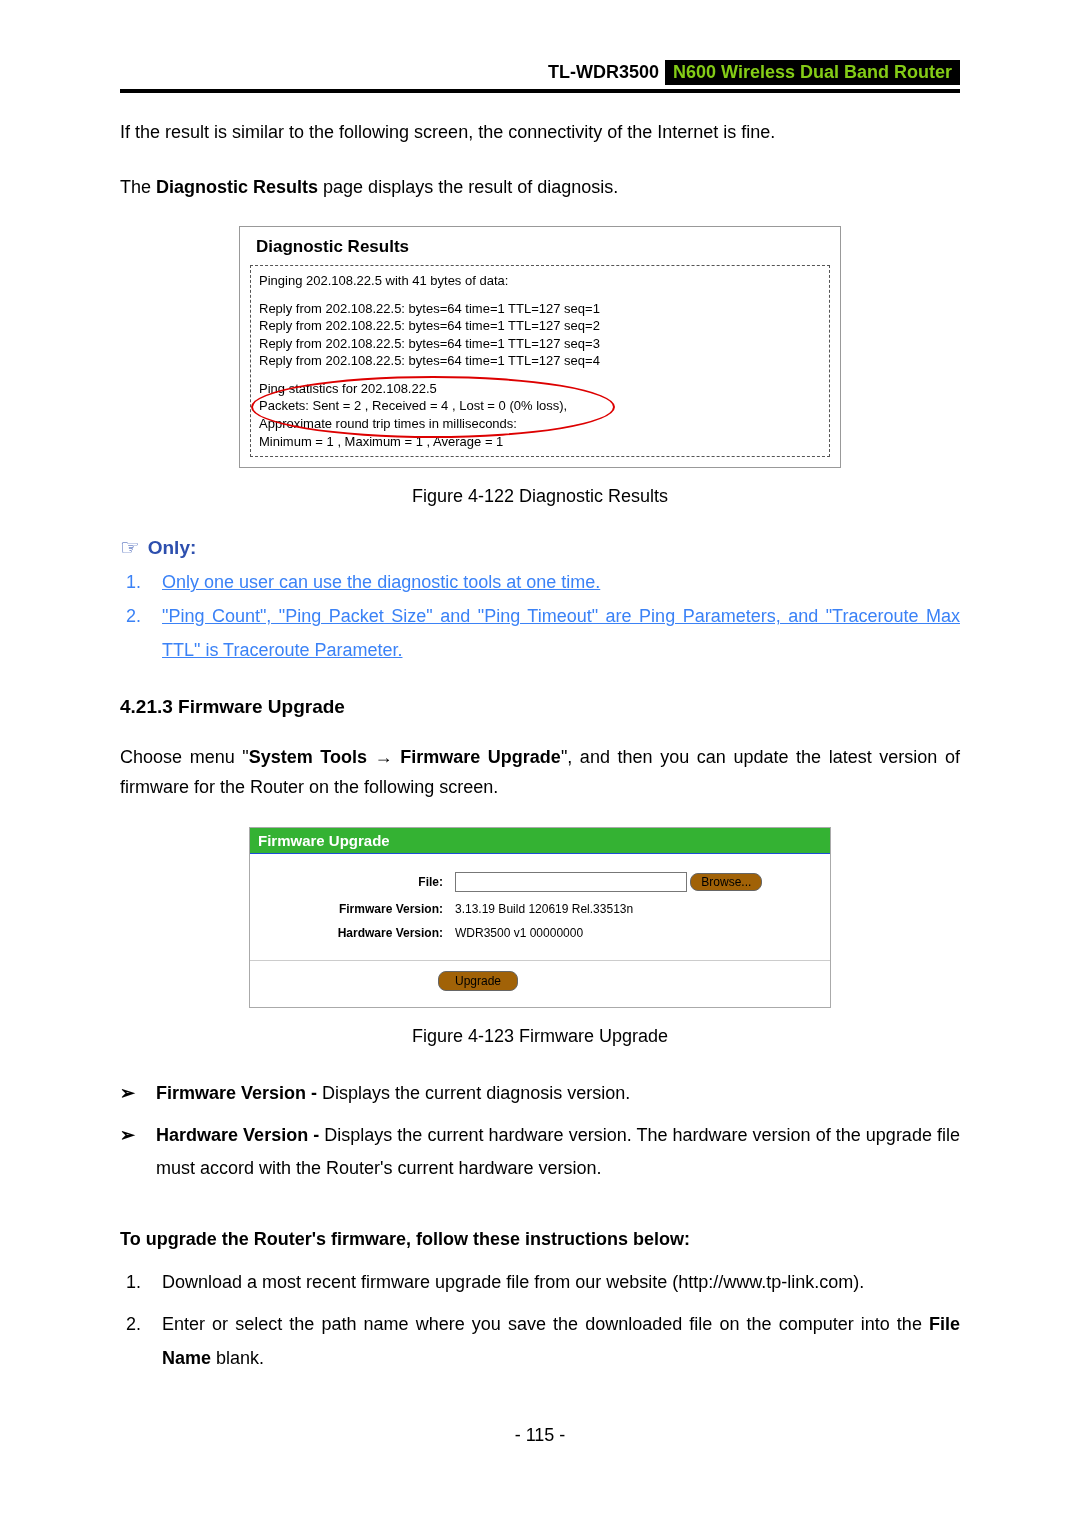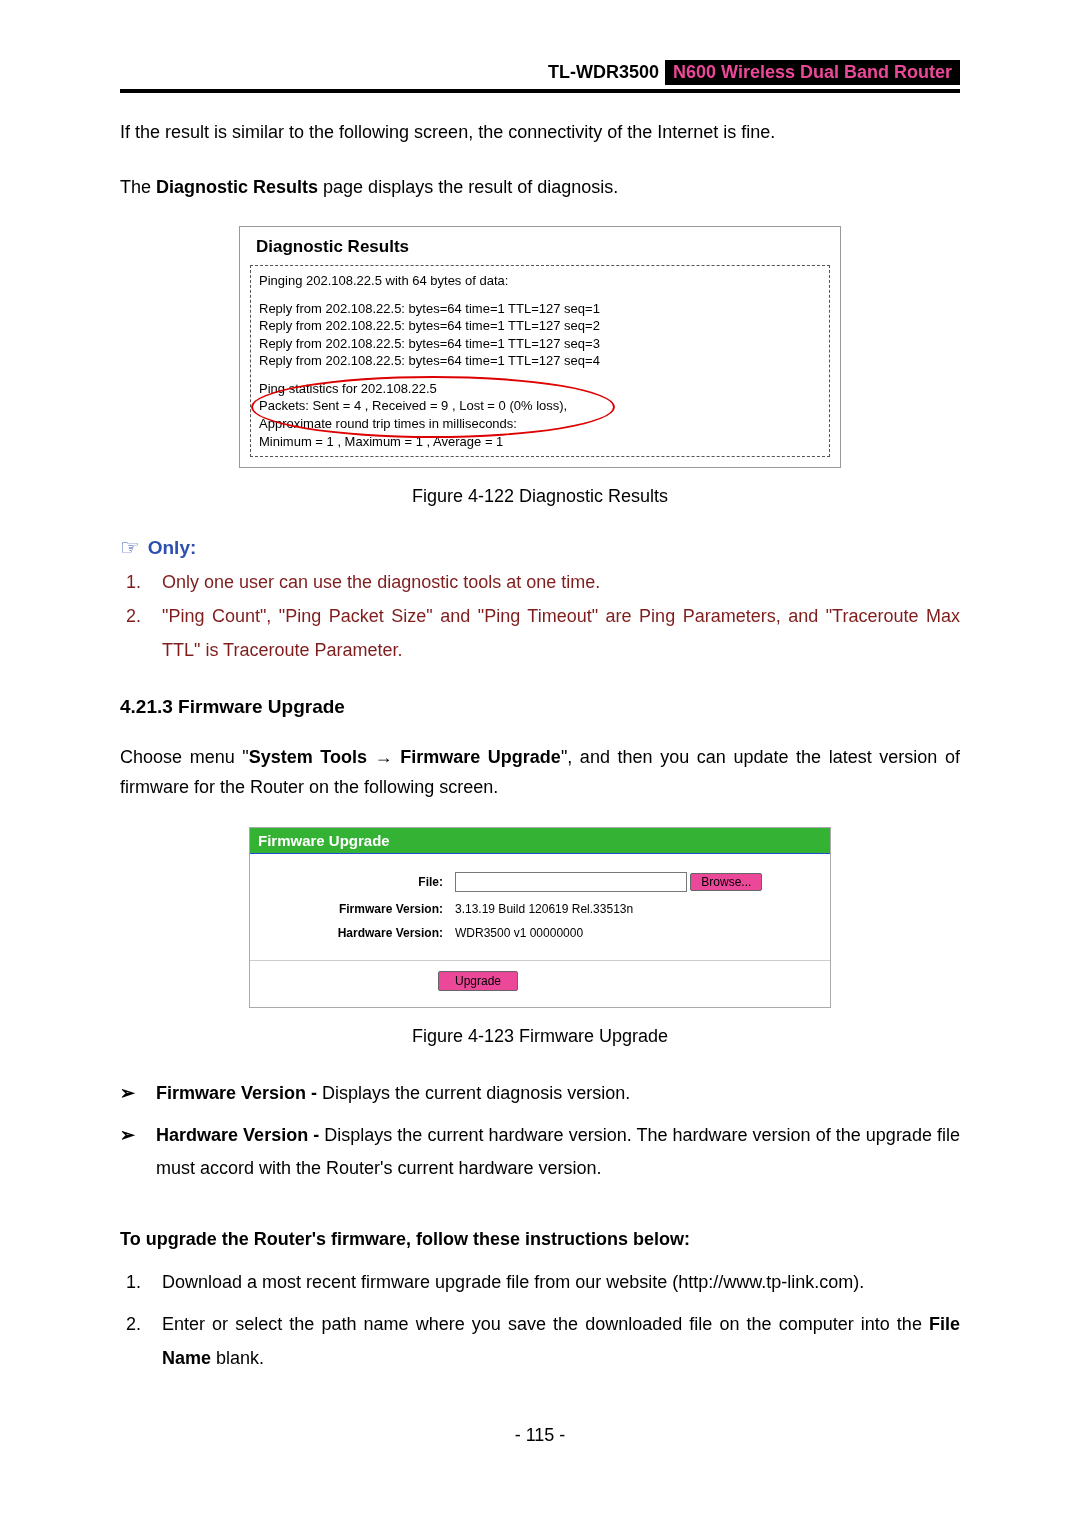--- a/index.html
+++ b/index.html
@@ -21,21 +21,21 @@
     justify-content: flex-end;
     align-items: flex-end;
     font-weight: bold;
     font-size: 18px;
   }
   .header-left {
     padding: 2px 6px;
   }
   .header-right {
     background: #000;
-    color: #ec4899;
+    color: #84cc16;
     padding: 2px 8px;
   }
   .body-text {
     font-size: 18px;
     line-height: 1.7;
     margin: 24px 0;
   }
   .bold { font-weight: bold; }
   .figure-caption {
     text-align: center;
@@ -85,26 +85,27 @@
   }
   .hand-icon {
     font-size: 22px;
     line-height: 1;
   }
   .note-label {
     font-size: 19px;
     font-weight: bold;
   }
   ol.notes-list {
-    color: #7f1d1d;
+    color: #3b82f6;
     font-size: 18px;
     line-height: 1.9;
     margin: 0 0 20px 0;
     padding-left: 26px;
     text-align: justify;
+    text-decoration: underline;
   }
   ol.notes-list li { padding-left: 16px; }
   .section-heading {
     font-weight: bold;
     font-size: 19px;
     margin: 28px 0 18px 0;
   }
   .fw-box {
     width: 580px;
     margin: 0 auto;
@@ -138,26 +139,26 @@
     border: 1px solid #777;
     height: 18px;
     width: 230px;
     display: inline-block;
     vertical-align: middle;
     background: #fff;
   }
   .btn {
     display: inline-block;
     border: 1px solid #666;
-    background: #ec4899;
+    background: #a16207;
     padding: 1px 10px;
     font-size: 12px;
     cursor: pointer;
     vertical-align: middle;
-    border-radius: 2px;
+    border-radius: 8px;
   }
   .fw-footer {
     border-top: 1px solid #ccc;
     padding: 10px 0 16px 188px;
   }
   .bullet-list {
     list-style: none;
     padding: 0;
     margin: 20px 0 16px 0;
   }
@@ -198,31 +199,31 @@
   </div>
 
   <p class="body-text">If the result is similar to the following screen, the connectivity of the Internet is fine.</p>
   <p class="body-text">
     <span>The </span><span class="bold">Diagnostic Results</span><span> page displays the result of diagnosis.</span>
   </p>
 
   <div class="diag-box">
     <div class="diag-title">Diagnostic Results</div>
     <div class="diag-inner">
-      <div class="diag-para">Pinging 202.108.22.5 with 64 bytes of data:</div>
+      <div class="diag-para">Pinging 202.108.22.5 with 41 bytes of data:</div>
       <div class="diag-para">
         <div>Reply from 202.108.22.5:  bytes=64  time=1  TTL=127  seq=1</div>
         <div>Reply from 202.108.22.5:  bytes=64  time=1  TTL=127  seq=2</div>
         <div>Reply from 202.108.22.5:  bytes=64  time=1  TTL=127  seq=3</div>
         <div>Reply from 202.108.22.5:  bytes=64  time=1  TTL=127  seq=4</div>
       </div>
       <div class="diag-stats">
         <div class="red-ellipse"></div>
         <div>Ping statistics for 202.108.22.5</div>
-        <div> Packets: Sent = 4 , Received = 9 , Lost = 0 (0% loss),</div>
+        <div> Packets: Sent = 2 , Received = 4 , Lost = 0 (0% loss),</div>
         <div>Approximate round trip times in milliseconds:</div>
         <div> Minimum = 1 , Maximum = 1 , Average = 1</div>
       </div>
     </div>
   </div>
 
   <div class="figure-caption">Figure 4-122 Diagnostic Results</div>
 
   <div class="note-row">
     <span class="hand-icon">☞</span>

